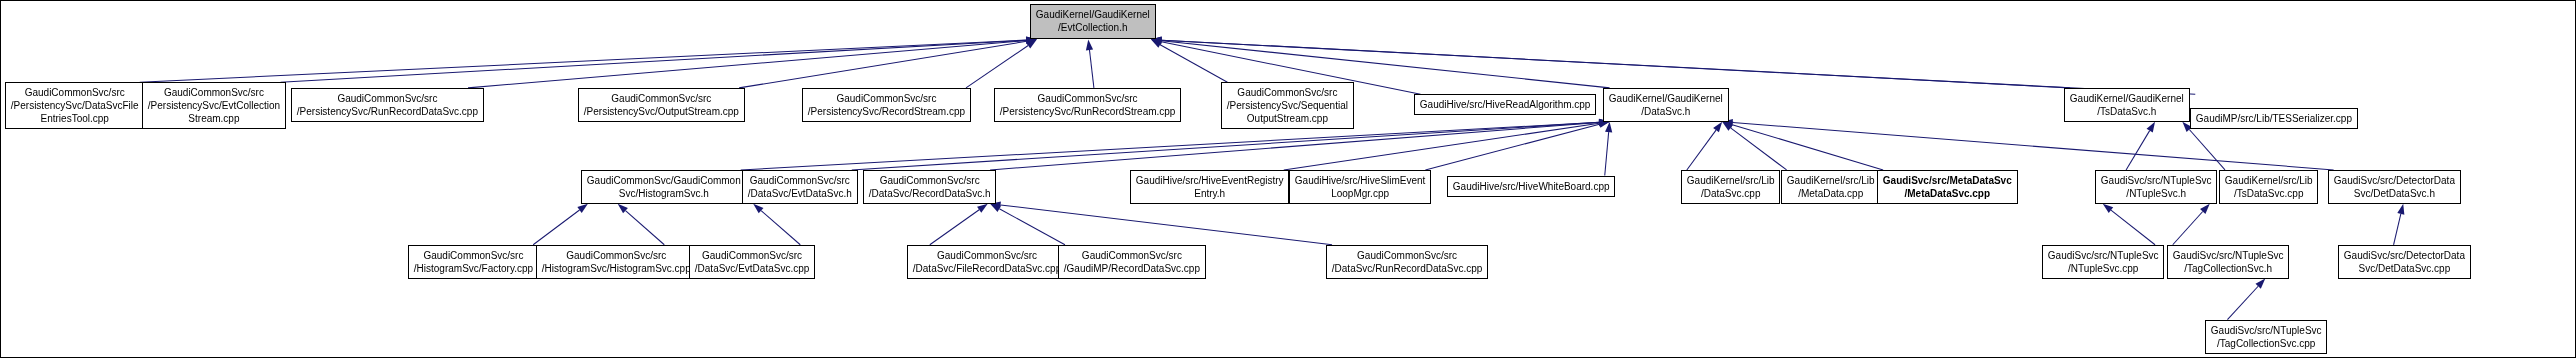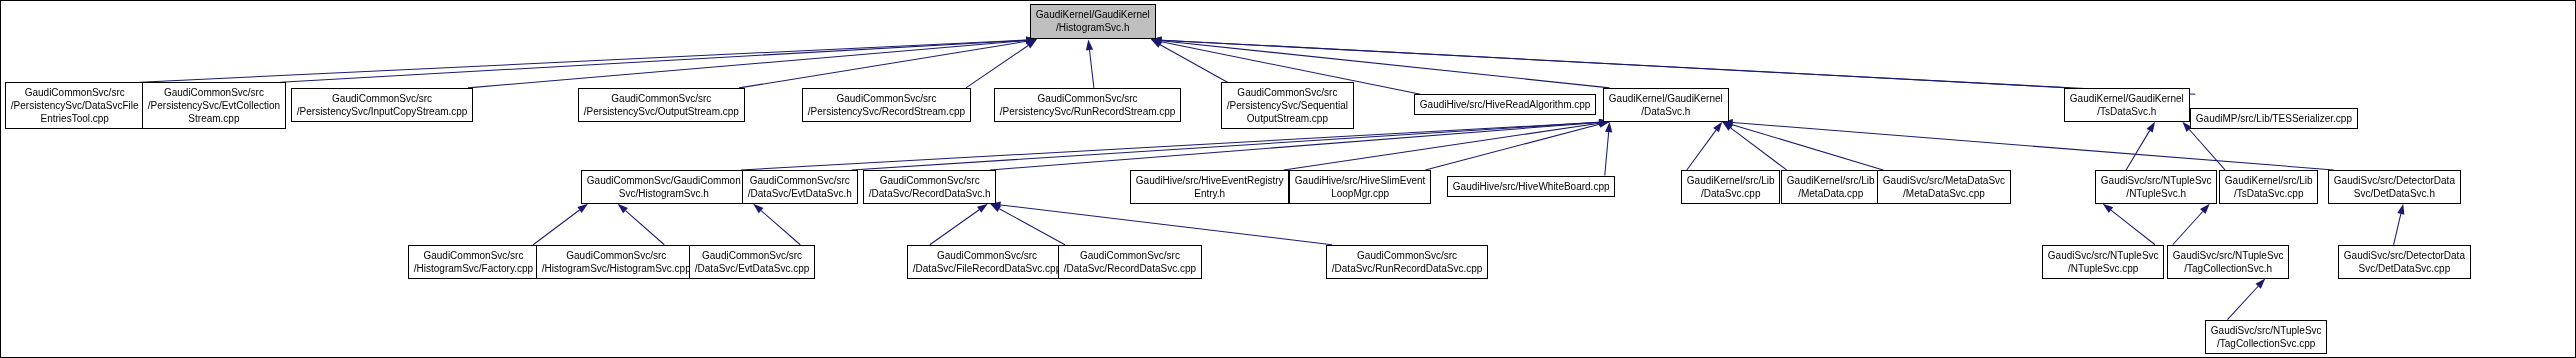--- a/index.html
+++ b/index.html
@@ -98,35 +98,35 @@
       <line x1="2698" y1="303" x2="2735.293005986391" y2="261.65340640639243" stroke="#191970" stroke-width="1.3"></line>
       <polygon points="2744,252 2738.63456974245,264.66736587264165 2731.9514422303323,258.6394469401432" fill="#191970"></polygon>
       <line x1="2972.5" y1="303" x2="2981.522488661568" y2="264.65442318833647" stroke="#191970" stroke-width="1.3"></line>
       <polygon points="2984.5,252 2985.902865919069,265.6851001901014 2977.142111404067,263.6237461865715" fill="#191970"></polygon>
       <line x1="2766" y1="396" x2="2804.1901467938724" y2="354.55962794707443" stroke="#191970" stroke-width="1.3"></line>
       <polygon points="2813,345 2807.499248775552,357.60919251842625 2800.8810448121926,351.5100633757226" fill="#191970"></polygon>
     </svg>
   <div id="nodes">
       <div class="node root" style="left: 1029px; top: 3.2px;">
         <div class="nl">GaudiKernel/GaudiKernel</div>
-        <div class="nl">/HistogramSvc.h</div>
+        <div class="nl">/EvtCollection.h</div>
       </div>
       <div class="node" style="left: 4px; top: 81px;">
         <div class="nl">GaudiCommonSvc/src</div>
         <div class="nl">/PersistencySvc/DataSvcFile</div>
         <div class="nl">EntriesTool.cpp</div>
       </div>
       <div class="node" style="left: 141px; top: 81px;">
         <div class="nl">GaudiCommonSvc/src</div>
         <div class="nl">/PersistencySvc/EvtCollection</div>
         <div class="nl">Stream.cpp</div>
       </div>
       <div class="node" style="left: 290px; top: 87px;">
         <div class="nl">GaudiCommonSvc/src</div>
-        <div class="nl">/PersistencySvc/InputCopyStream.cpp</div>
+        <div class="nl">/PersistencySvc/RunRecordDataSvc.cpp</div>
       </div>
       <div class="node" style="left: 577px; top: 87px;">
         <div class="nl">GaudiCommonSvc/src</div>
         <div class="nl">/PersistencySvc/OutputStream.cpp</div>
       </div>
       <div class="node" style="left: 801px; top: 87px;">
         <div class="nl">GaudiCommonSvc/src</div>
         <div class="nl">/PersistencySvc/RecordStream.cpp</div>
       </div>
       <div class="node" style="left: 993px; top: 87px;">
@@ -176,21 +176,21 @@
         <div class="nl">GaudiHive/src/HiveWhiteBoard.cpp</div>
       </div>
       <div class="node" style="left: 1680px; top: 169px;">
         <div class="nl">GaudiKernel/src/Lib</div>
         <div class="nl">/DataSvc.cpp</div>
       </div>
       <div class="node" style="left: 1780px; top: 169px;">
         <div class="nl">GaudiKernel/src/Lib</div>
         <div class="nl">/MetaData.cpp</div>
       </div>
-      <div class="node" style="left: 1876px; top: 169px;">
+      <div class="node" style="left: 1876px; top: 169px; font-weight: bold;">
         <div class="nl">GaudiSvc/src/MetaDataSvc</div>
         <div class="nl">/MetaDataSvc.cpp</div>
       </div>
       <div class="node" style="left: 2094px; top: 169px;">
         <div class="nl">GaudiSvc/src/NTupleSvc</div>
         <div class="nl">/NTupleSvc.h</div>
       </div>
       <div class="node" style="left: 2218px; top: 169px;">
         <div class="nl">GaudiKernel/src/Lib</div>
         <div class="nl">/TsDataSvc.cpp</div>
@@ -210,21 +210,21 @@
       <div class="node" style="left: 688px; top: 244px;">
         <div class="nl">GaudiCommonSvc/src</div>
         <div class="nl">/DataSvc/EvtDataSvc.cpp</div>
       </div>
       <div class="node" style="left: 906px; top: 244px;">
         <div class="nl">GaudiCommonSvc/src</div>
         <div class="nl">/DataSvc/FileRecordDataSvc.cpp</div>
       </div>
       <div class="node" style="left: 1057px; top: 244px;">
         <div class="nl">GaudiCommonSvc/src</div>
-        <div class="nl">/DataSvc/RecordDataSvc.cpp</div>
+        <div class="nl">/GaudiMP/RecordDataSvc.cpp</div>
       </div>
       <div class="node" style="left: 1325px; top: 244px;">
         <div class="nl">GaudiCommonSvc/src</div>
         <div class="nl">/DataSvc/RunRecordDataSvc.cpp</div>
       </div>
       <div class="node" style="left: 2041px; top: 244px;">
         <div class="nl">GaudiSvc/src/NTupleSvc</div>
         <div class="nl">/NTupleSvc.cpp</div>
       </div>
       <div class="node" style="left: 2166px; top: 244px;">

